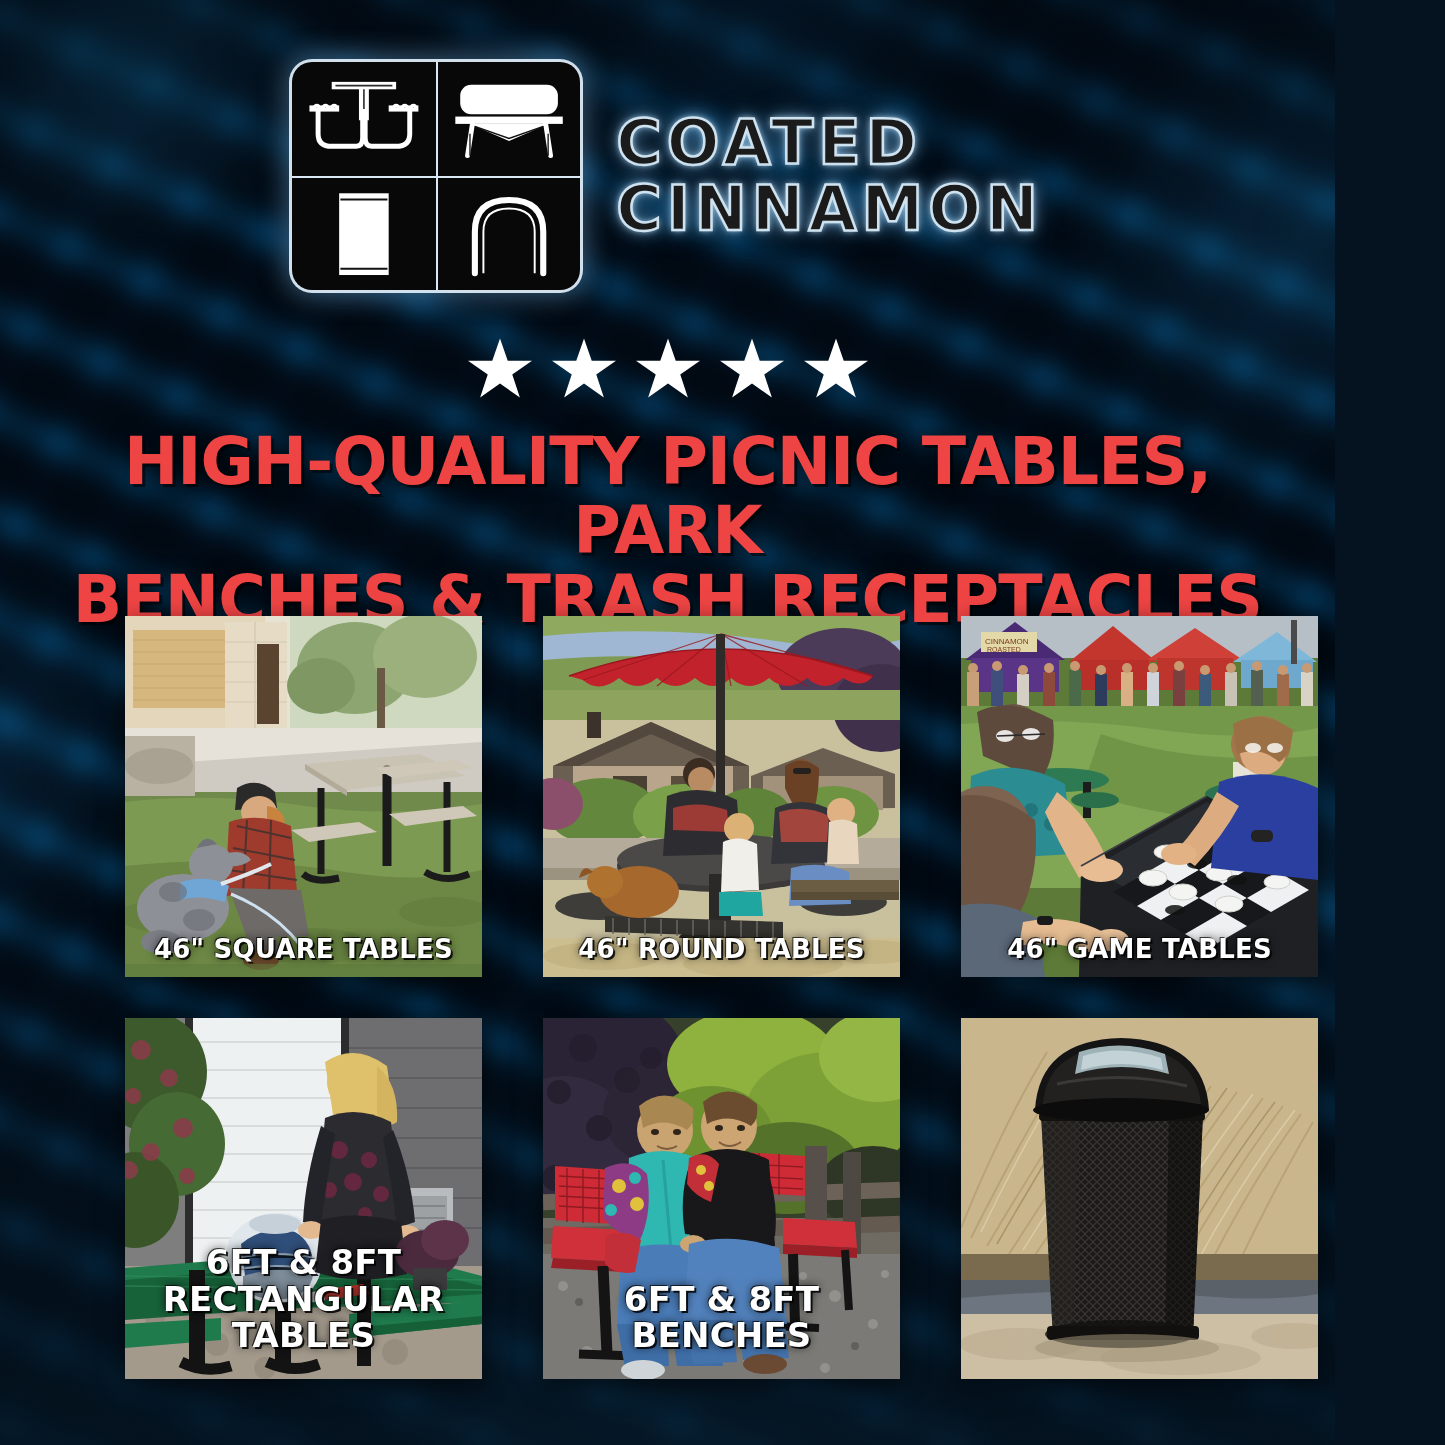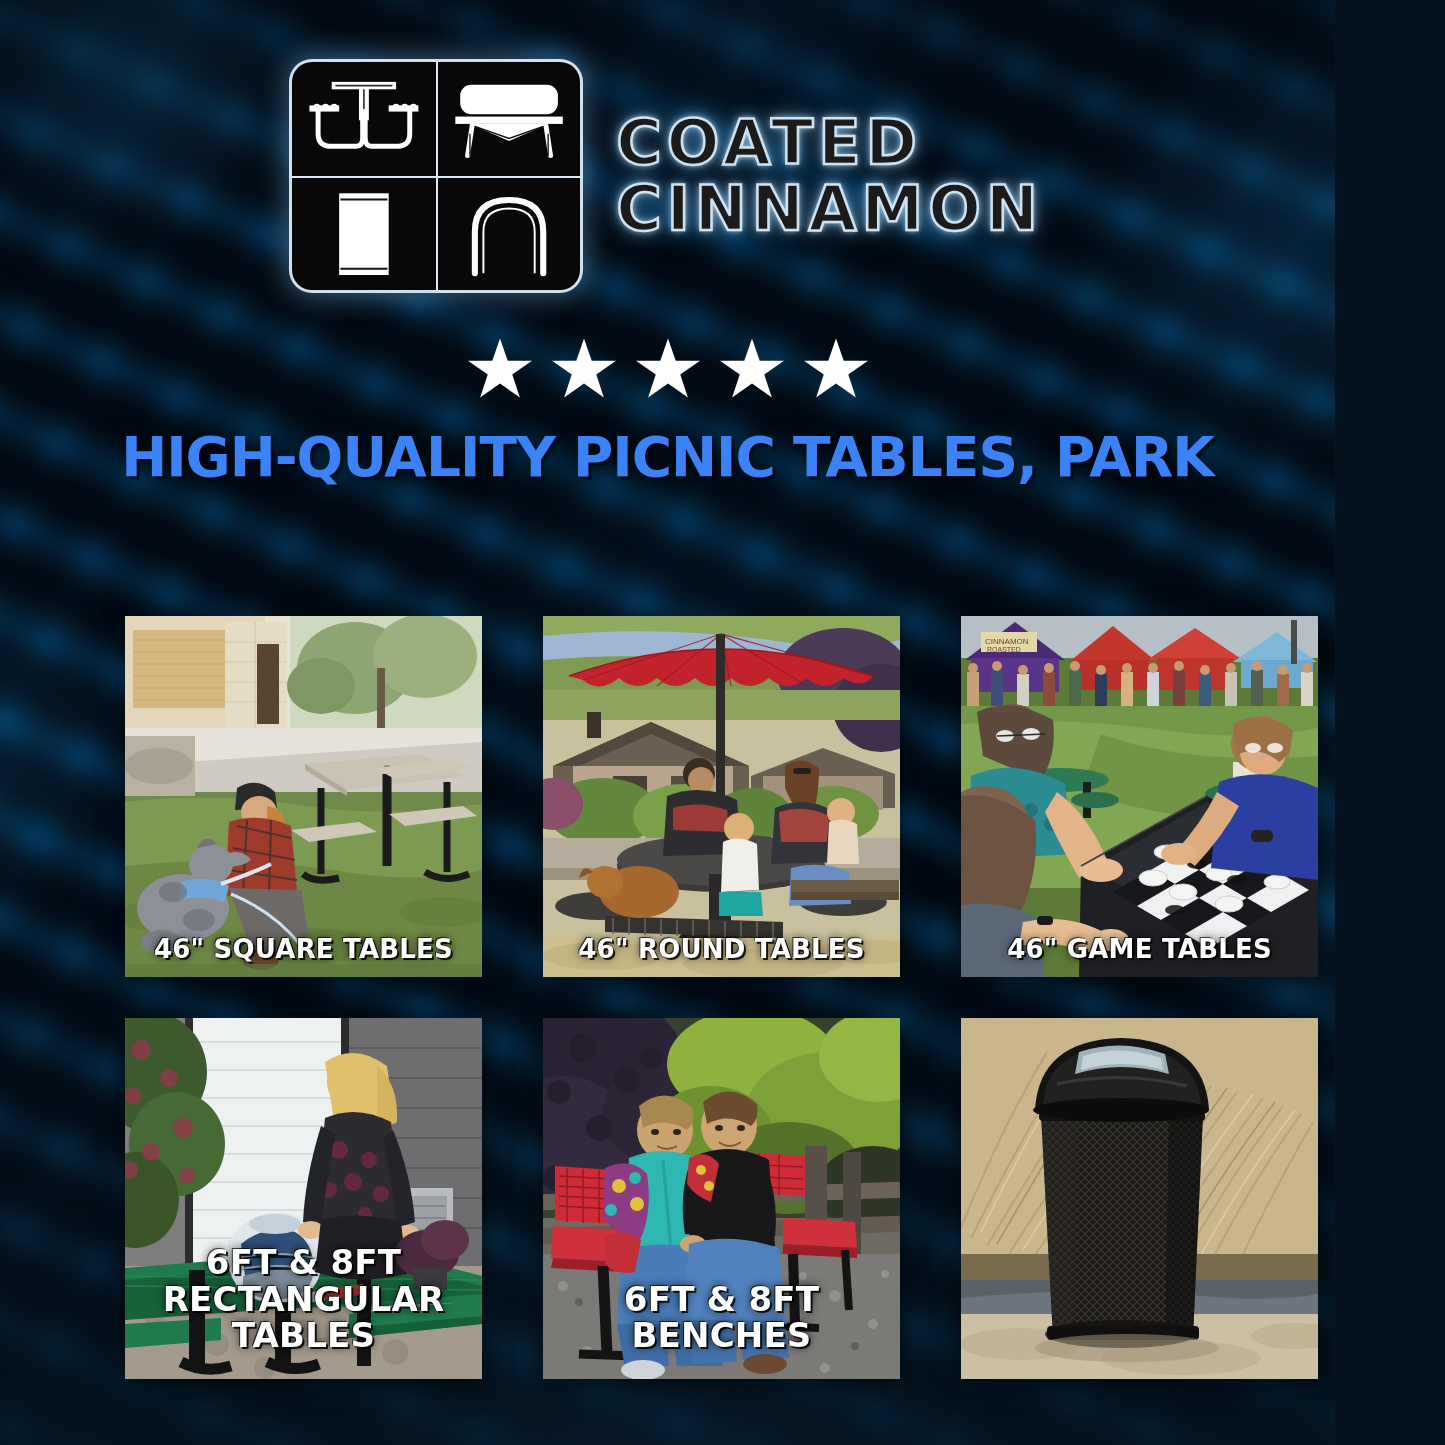--- a/index.html
+++ b/index.html
@@ -122,24 +122,24 @@
   .star { display:inline-block; margin:0 9px; }
   .star svg { display:block; }
 
   
   .headline {
     position:absolute; top:428px; left:50%; transform:translateX(-50%);
     width:1250px;
     text-align:center;
     font-family:"DejaVu Sans", sans-serif;
     font-weight:bold;
-    font-size:55px;
+    font-size:65px;
     line-height:1.06;
     letter-spacing:-1px;
-    color:#3b82f6;
+    color:#ef4444;
     text-shadow:
        3px 3px 0 rgba(0,0,0,0.55),
        0 0 18px rgba(0,0,0,0.55);
   }
   .headline .l2 { display:block; }
 
   
   .grid {
     position:absolute;
     left:125px; top:616px;
@@ -253,20 +253,21 @@
           </svg></span><span class="star"><svg width="66" height="64" viewBox="0 0 24 24">
             <path fill="#ffffff" d="M12 .9l2.9 8.35H24l-7.4 5.2 2.85 8.65L12 17.8 4.55 23.1l2.85-8.65L0 9.25h9.1z"></path>
           </svg></span><span class="star"><svg width="66" height="64" viewBox="0 0 24 24">
             <path fill="#ffffff" d="M12 .9l2.9 8.35H24l-7.4 5.2 2.85 8.65L12 17.8 4.55 23.1l2.85-8.65L0 9.25h9.1z"></path>
           </svg></span><span class="star"><svg width="66" height="64" viewBox="0 0 24 24">
             <path fill="#ffffff" d="M12 .9l2.9 8.35H24l-7.4 5.2 2.85 8.65L12 17.8 4.55 23.1l2.85-8.65L0 9.25h9.1z"></path>
           </svg></span></div>
 
     <div class="headline">
       <span class="l1">HIGH-QUALITY PICNIC TABLES, PARK</span>
+      <span class="l2">BENCHES &amp; TRASH RECEPTACLES</span>
     </div>
 
     <div class="grid">
 
       <div class="card">
         <div class="photo">
           <div class="scene">
             <svg viewBox="0 0 357 361" preserveAspectRatio="none">
               <rect width="357" height="361" fill="#d6cdbc"></rect>
               <rect x="0" y="0" width="357" height="120" fill="#e8e2d2"></rect>

